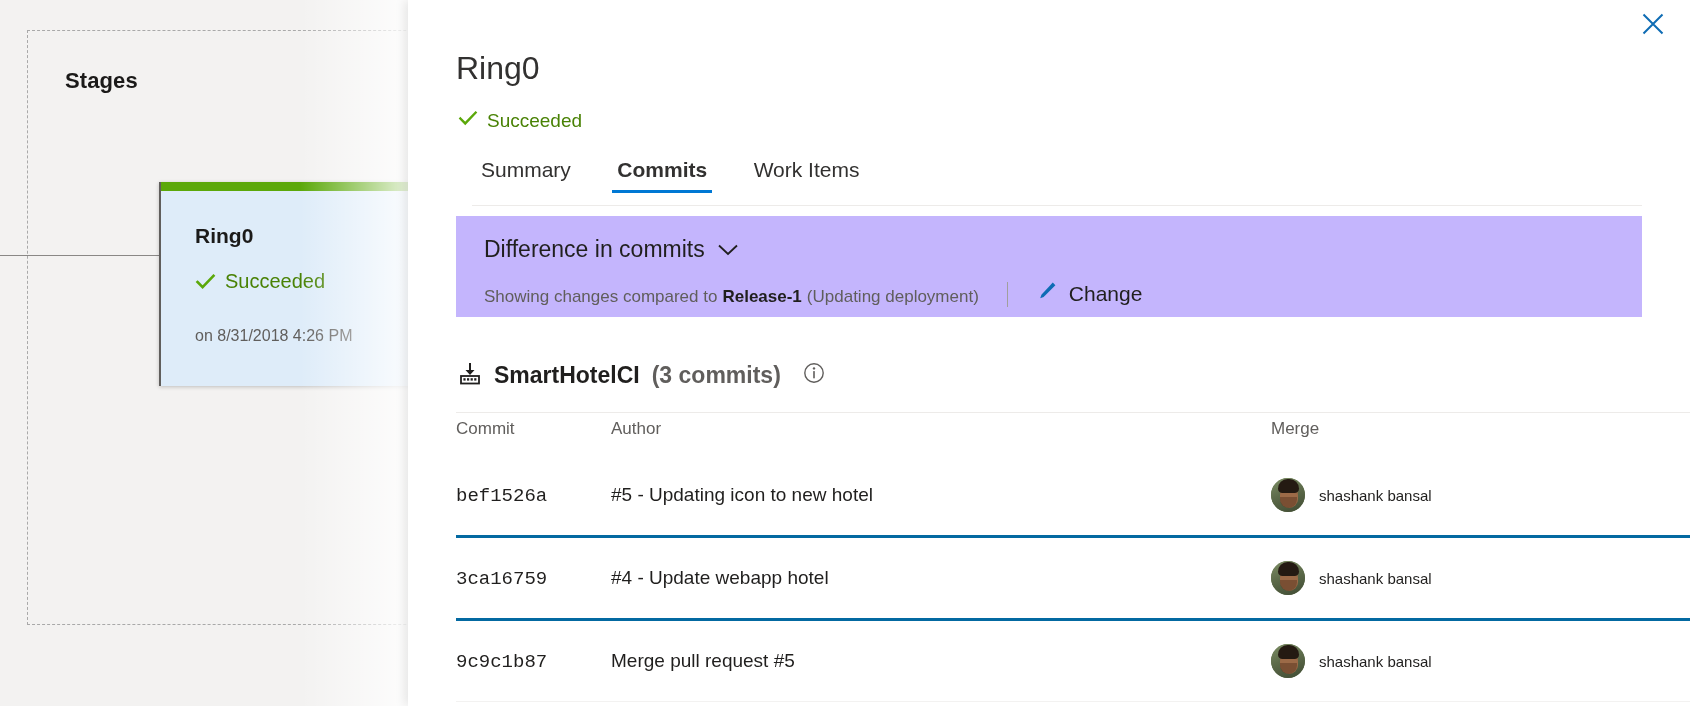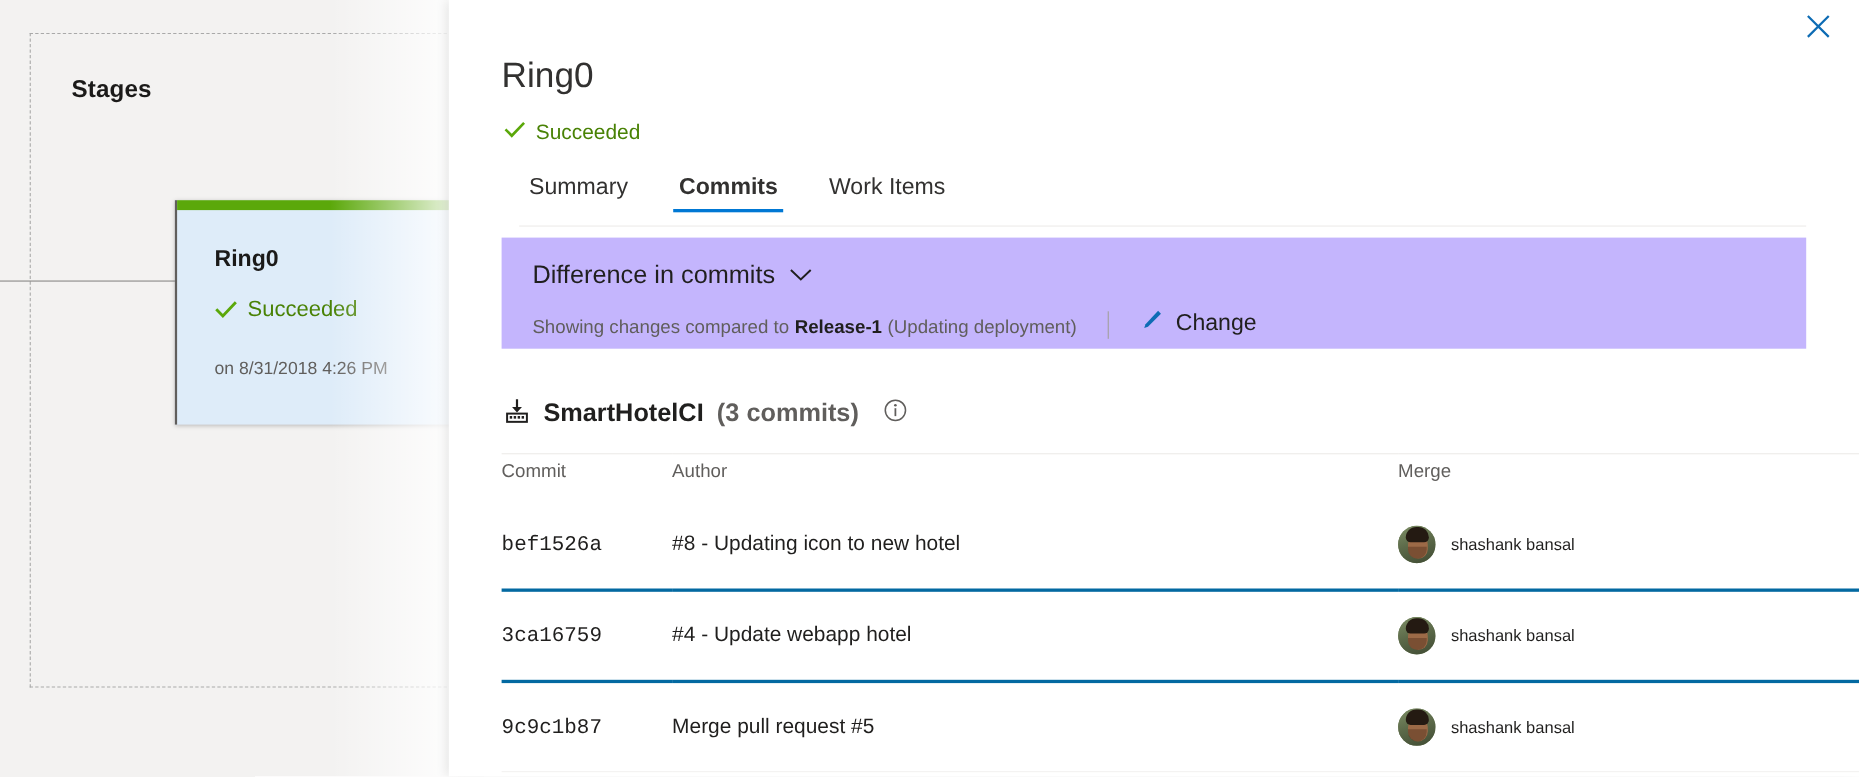--- a/index.html
+++ b/index.html
@@ -476,21 +476,21 @@
             <th class="col-commit">Commit</th>
             <th class="col-message">Author</th>
             <th class="col-author">Merge</th>
           </tr>
         </thead>
         <tbody>
           <tr>
             <td>
               <span class="commit-id">bef1526a</span>
             </td>
-            <td>#8 - Updating icon to new hotel</td>
+            <td>#5 - Updating icon to new hotel</td>
             <td>
               <div class="author-cell">
                 <span class="avatar">
                   <span class="av-bg"></span>
                     <span class="av-face"></span>
                     <span class="av-hair"></span>
                     <span class="av-shadow"></span>
                 </span>
                 <span class="author-name">shashank bansal</span>
               </div>

